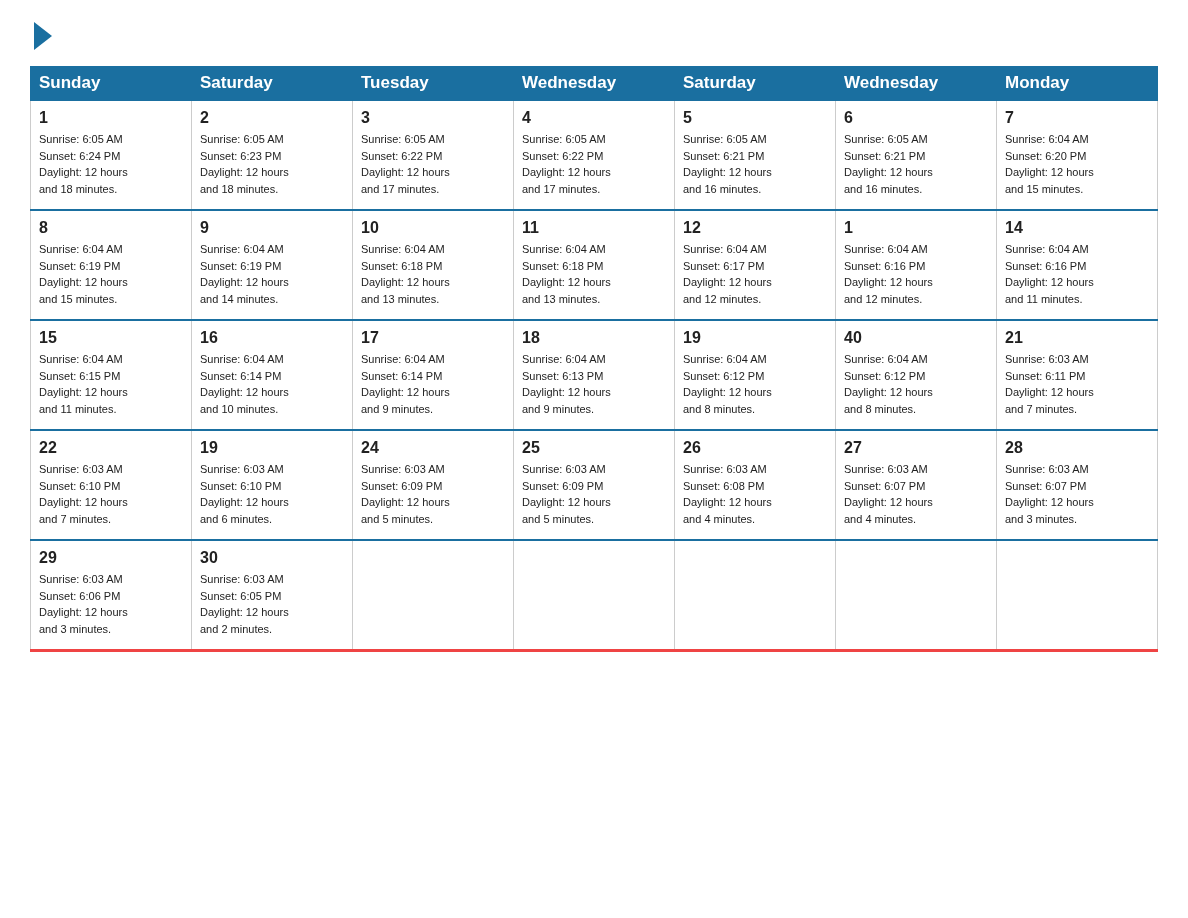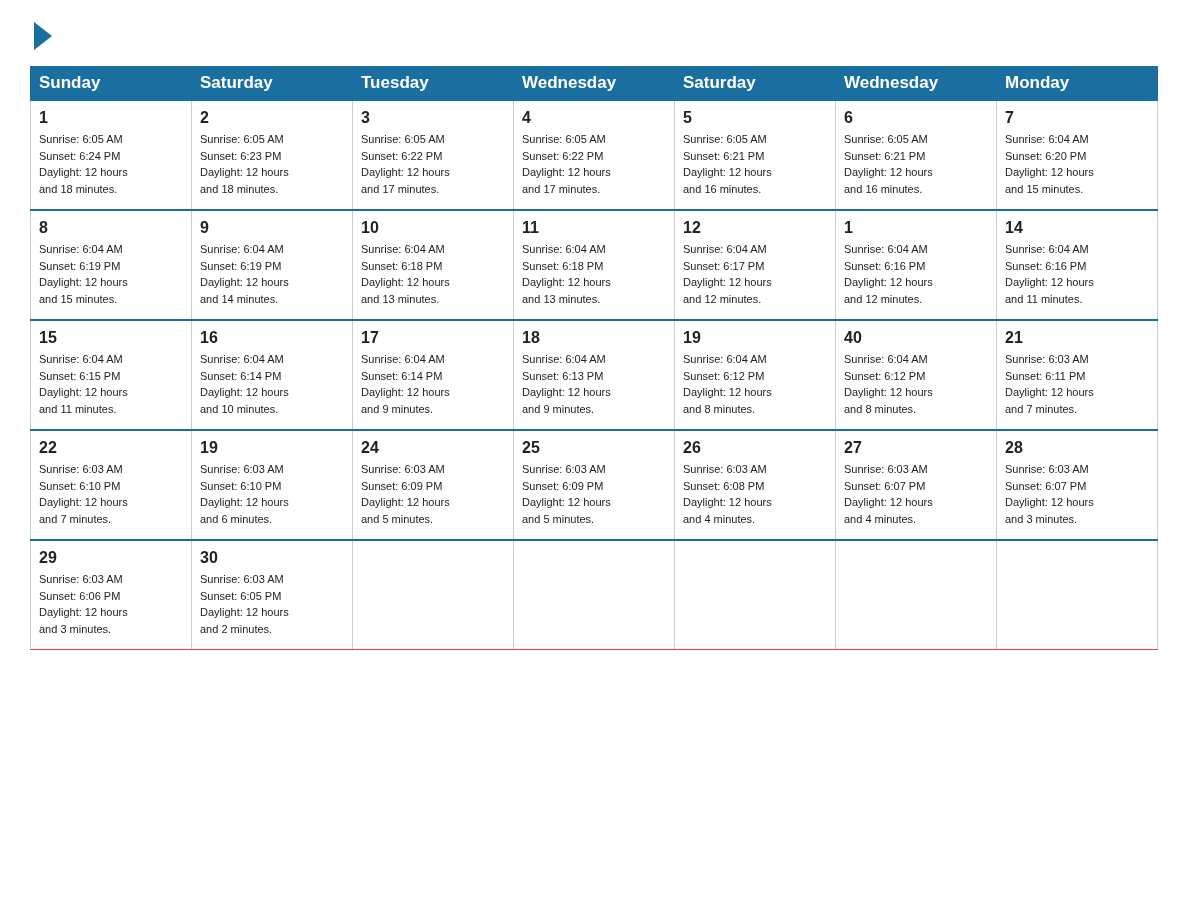--- a/index.html
+++ b/index.html
@@ -91,21 +91,21 @@
     }
     .day-info {
       font-size: 11px;
       line-height: 1.5;
       color: #222;
     }
     .empty-cell {
       border-top: 2px solid #1a6fa0;
     }
     tbody tr:last-child td {
-      border-bottom: 1px solid #ef4444;
+      border-bottom: 3px solid #ef4444;
       border-radius: 20px;
     }
   </style>
 </head>
 <body>
 
 <div class="header-area">
   <div class="logo">
     <div class="logo-top">
       <span class="logo-general"></span>

